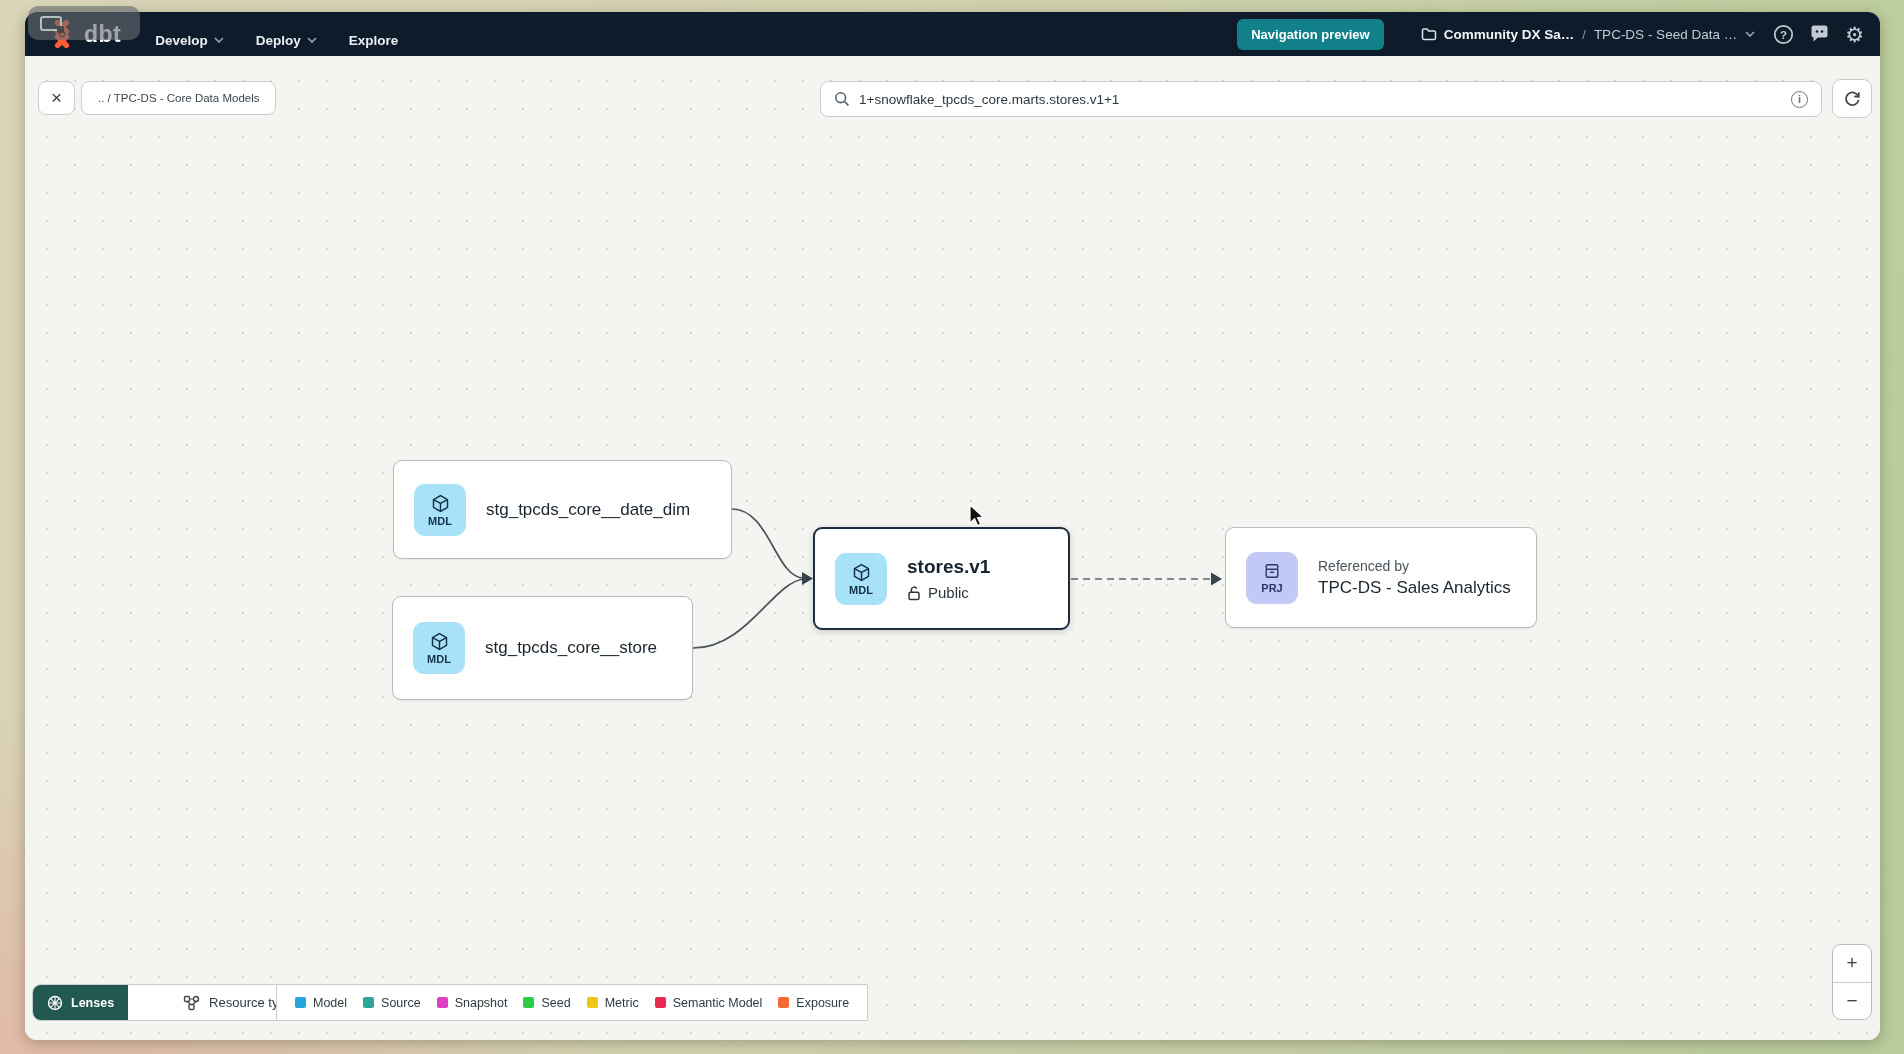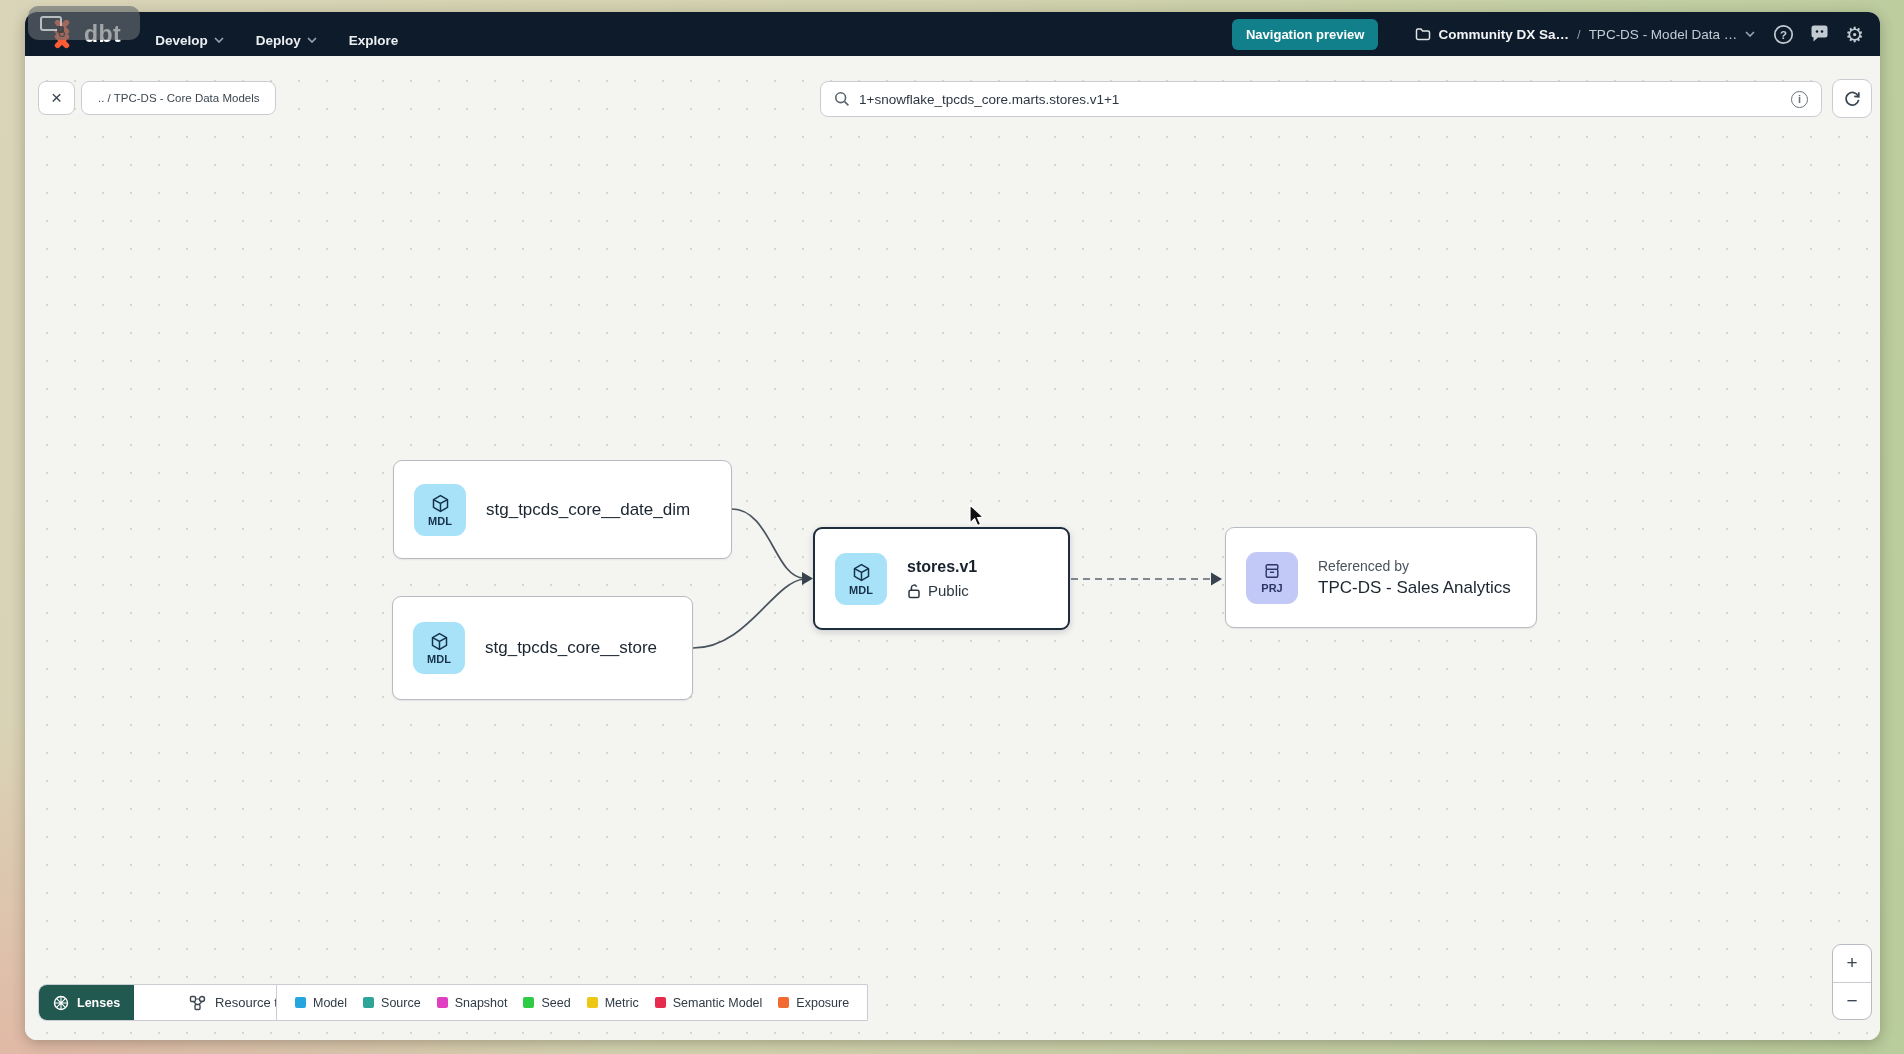--- a/index.html
+++ b/index.html
@@ -77,34 +77,34 @@
   .node { position:absolute; background:#fff; border:1px solid #b7bcc2;
     border-radius:9px; display:flex; align-items:center; gap:20px; padding:0 20px;
     box-shadow:0 1px 2px rgba(20,30,40,.07); cursor:pointer; }
   .node.selected { border:2px solid #1e2d3d; box-shadow:0 2px 7px rgba(20,30,40,.18); }
   .node-badge { width:52px; height:52px; border-radius:11px; display:flex;
     flex-direction:column; align-items:center; justify-content:center; gap:1px;
     flex-shrink:0; }
   .node-badge .badge-text { font-size:11px; font-weight:bold; color:#16324a; }
   .badge-prj .badge-text { color:#2b3566; }
   .node-label { font-size:17px; color:#1a2530; font-weight:500; white-space:nowrap; }
-  .node-title { font-size:16px; color:#17222e; font-weight:bold; }
+  .node-title { font-size:19px; color:#17222e; font-weight:bold; }
   .node-sub { display:flex; align-items:center; gap:7px; margin-top:6px;
     font-size:15px; color:#2b3640; font-weight:500; }
   .node-kicker { font-size:14px; color:#49525b; margin-bottom:4px; }
   .node-col { display:flex; flex-direction:column; justify-content:center; }
   #node-date-dim  { left:368px; top:399px; width:339px; height:99px; }
   #node-store     { left:367px; top:535px; width:301px; height:104px; }
   #node-stores-v1 { left:788px; top:466px; width:257px; height:103px; }
   #node-prj       { left:1200px; top:466px; width:312px; height:101px; }
 
   .edges { position:absolute; left:0; top:0; pointer-events:none; }
 
   
-  .lenses-group { position:absolute; left:13px; top:923px; height:37px; display:flex;
+  .lenses-group { position:absolute; left:7px; top:923px; height:37px; display:flex;
     border:1px solid #c9cdd1; border-radius:9px; background:#fff; overflow:hidden;gap:40px; }
   .btn-lenses { background:#21584f; color:#fff; display:flex; align-items:center;
     gap:8px; padding:0 14px; font-size:12.5px; font-weight:bold; cursor:pointer; }
   .btn-restype { display:flex; align-items:center; gap:9px; padding:0 15px;
     color:#2f3a44; font-size:13px; font-weight:500; cursor:pointer; }
   .legend-pill { position:absolute; left:251px; top:923px; height:37px; background:#fff;
     border:1px solid #c9cdd1; border-radius:1px; display:flex; align-items:center;
     gap:16px; padding:0 18px; }
   .legend-item { display:flex; align-items:center; gap:7px; font-size:12.5px;
     color:#2f3a44; font-weight:500; }
@@ -164,21 +164,21 @@
     <div class="nav-right">
       <div class="preview-badge">Navigation preview</div>
       <div class="crumbs">
         <span class="crumb-project">
           <svg width="16" height="14" viewBox="0 0 16 14">
             <path d="M1.5 3.5 A1.5 1.5 0 0 1 3 2 H6 L7.6 4 H13 A1.5 1.5 0 0 1 14.5 5.5 V11 A1.5 1.5 0 0 1 13 12.5 H3 A1.5 1.5 0 0 1 1.5 11 Z" fill="none" stroke="#dfe4e8" stroke-width="1.5"></path>
           </svg>
           <span>Community DX Sa…</span>
         </span>
         <span class="crumb-sep">/</span>
-        <span class="crumb-page">TPC-DS - Model Data …</span>
+        <span class="crumb-page">TPC-DS - Seed Data …</span>
         <svg width="10" height="6" viewBox="0 0 10 6">
             <path d="M1 1 L5 5 L9 1" fill="none" stroke="#9aa5ae" stroke-width="1.6"></path>
           </svg>
       </div>
       <div class="nav-icons">
         <span class="nav-icon">
           <svg width="21" height="21" viewBox="0 0 21 21">
               <circle cx="10.5" cy="10.5" r="8.7" fill="none" stroke="#c3cbd2" stroke-width="1.7"></circle>
               <text x="10.5" y="14.5" font-size="11.5" font-weight="bold" fill="#c3cbd2" text-anchor="middle" font-family="Liberation Sans, sans-serif">?</text>
             </svg>

